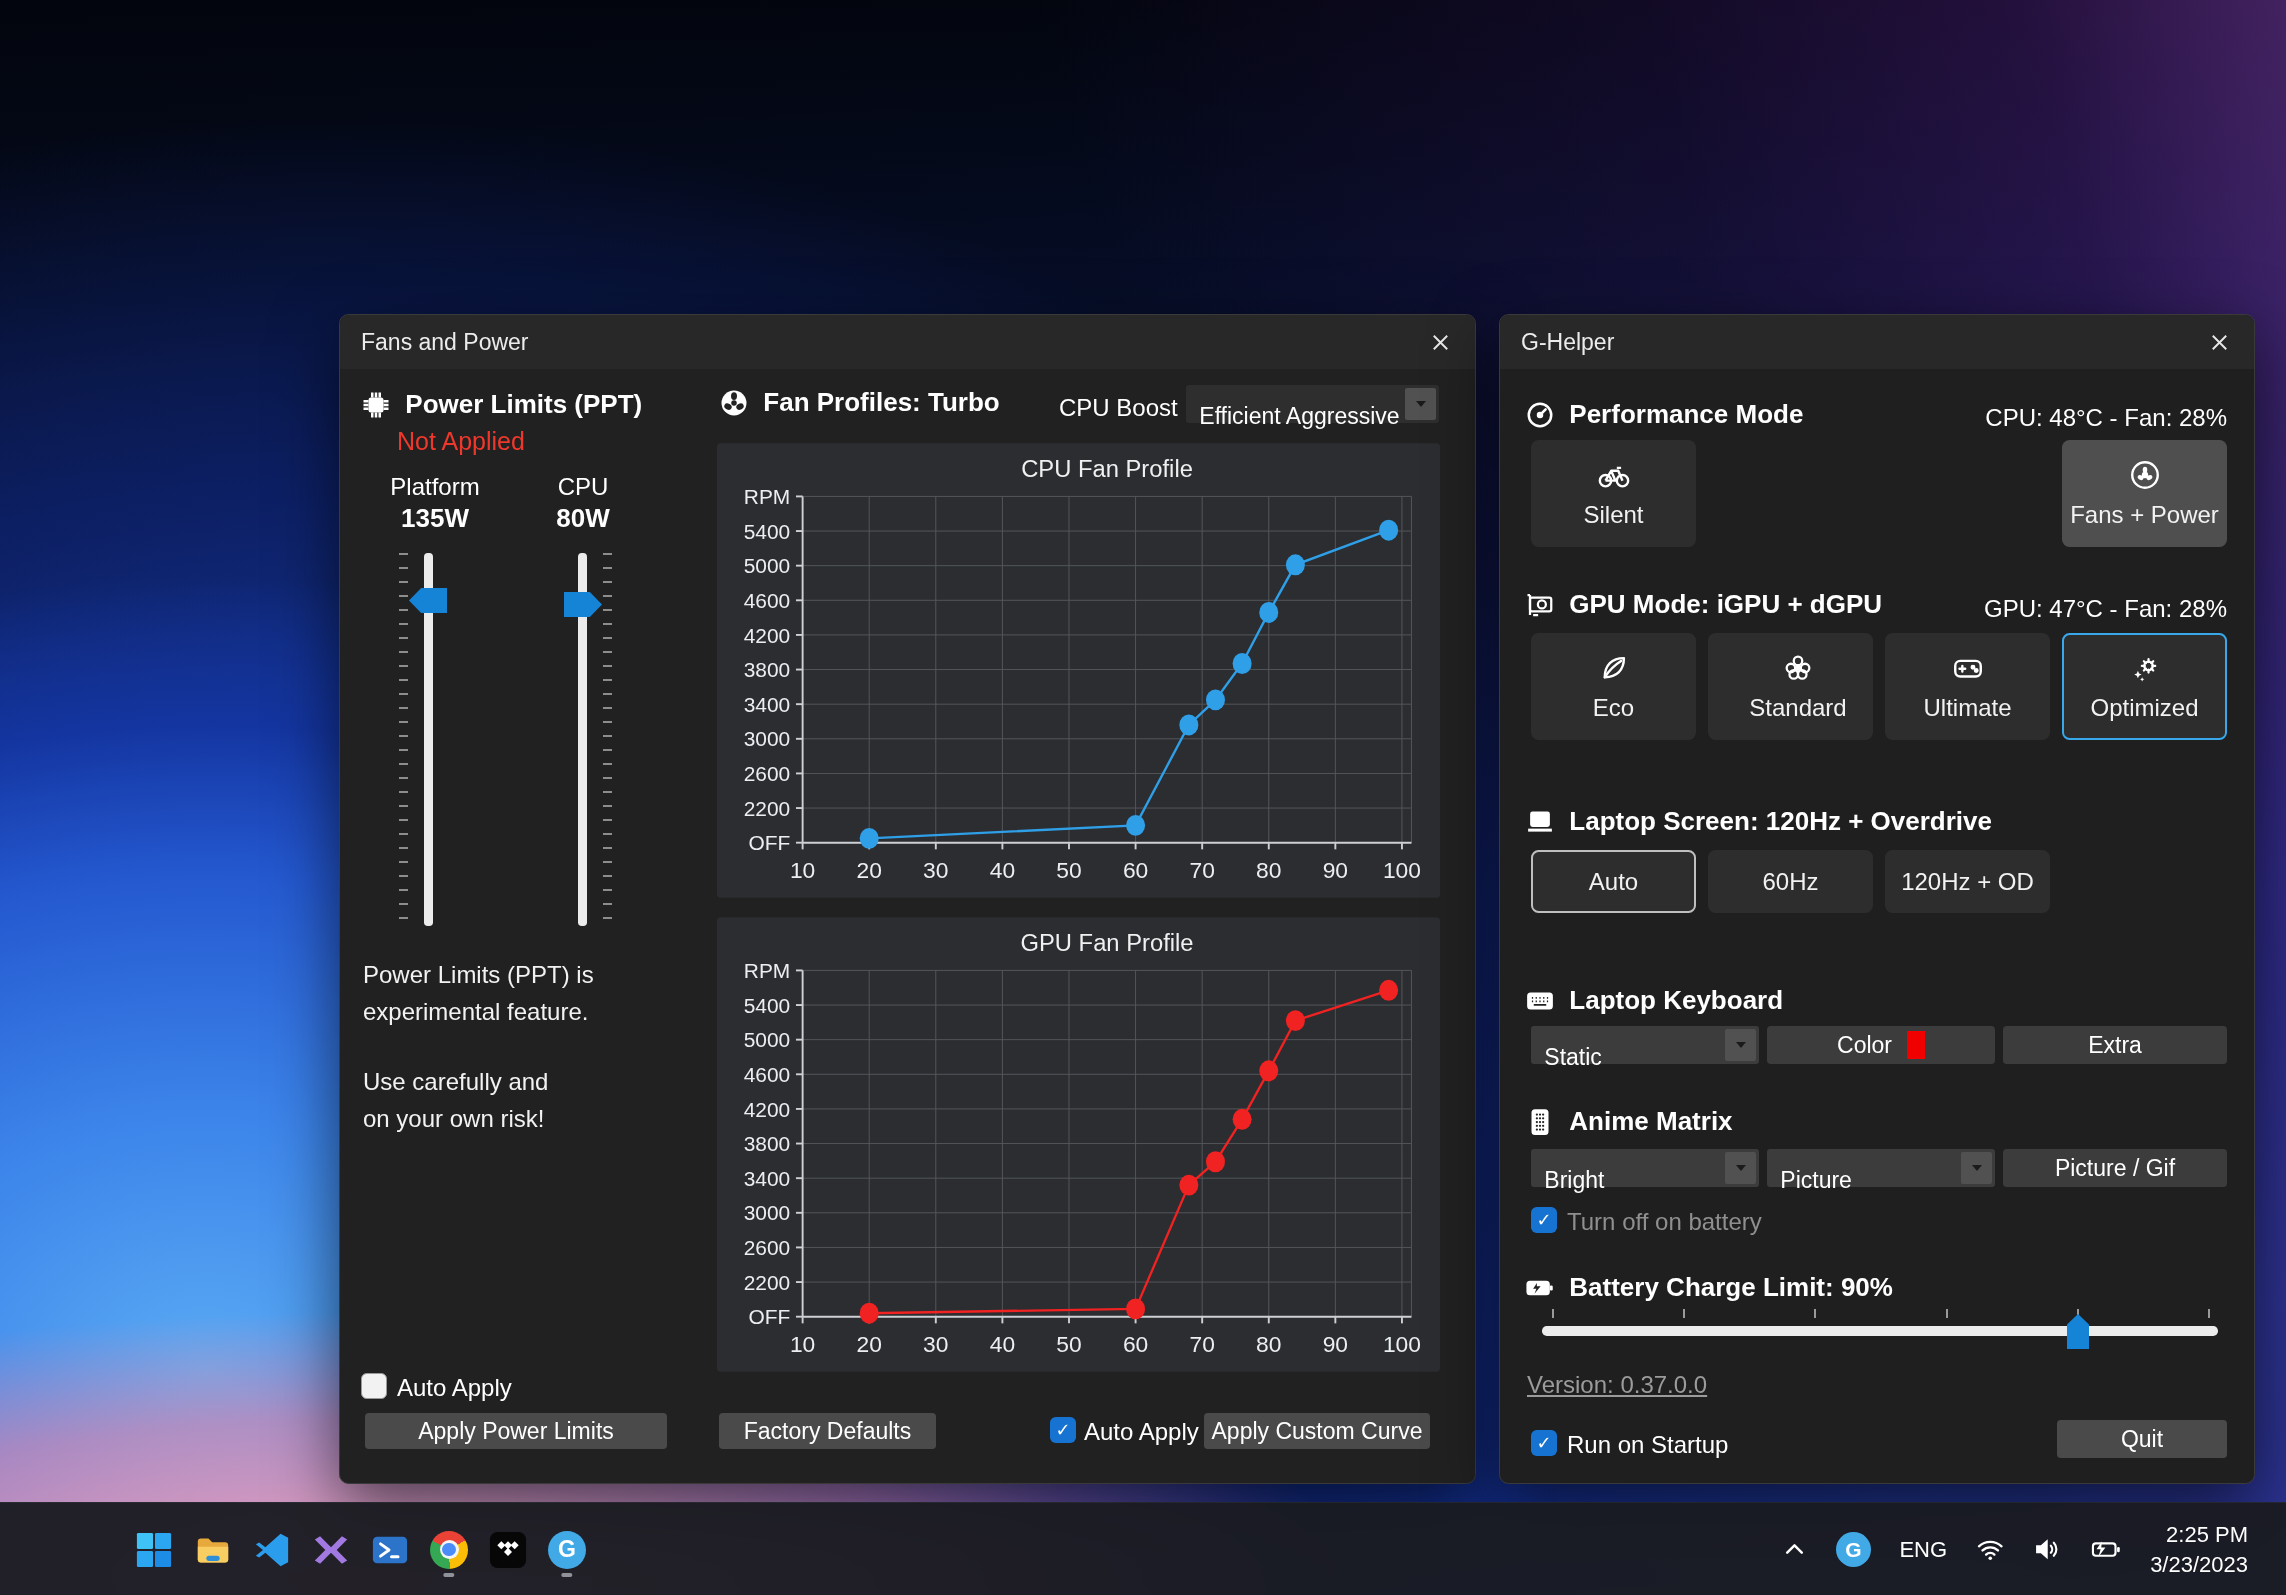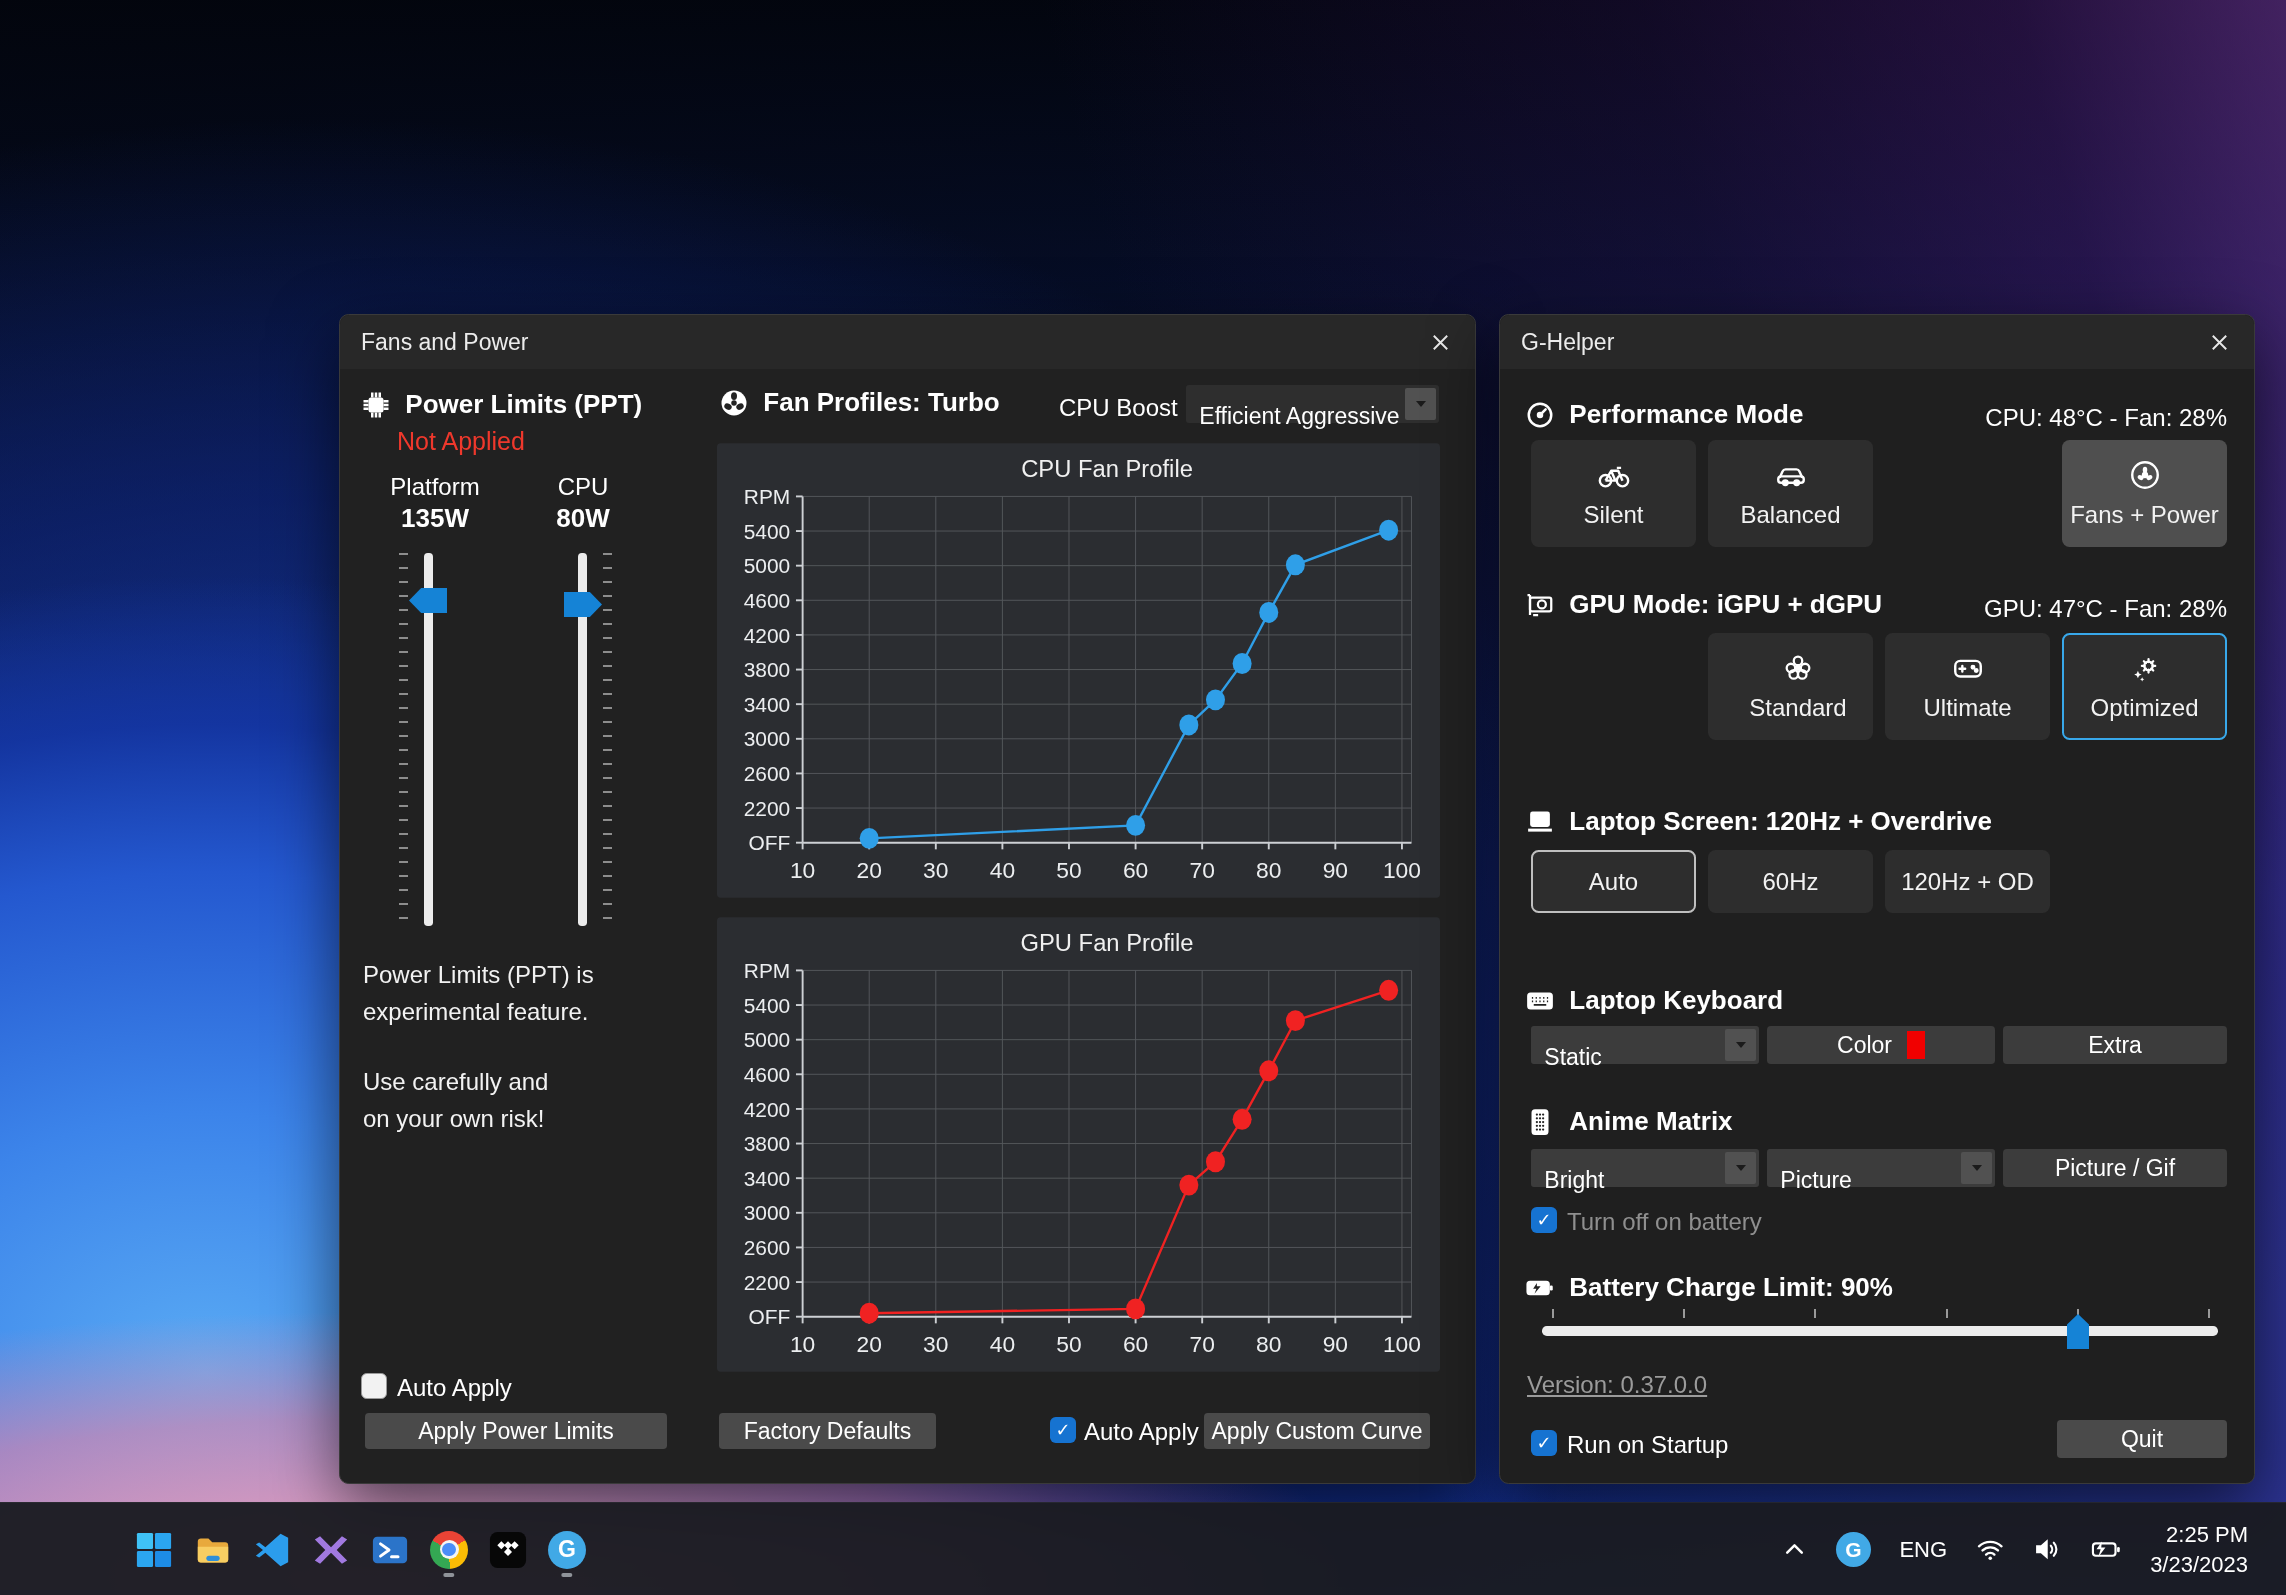--- a/index.html
+++ b/index.html
@@ -359,29 +359,20 @@
   <div class="status-right" style="right:27px;top:89px;">CPU: 48°C  -   Fan: 28%</div>
 
   <div class="tile" style="left:31px;top:125px;">
     <svg viewBox="0 0 24 24" fill="none" stroke="#fff" stroke-width="1.7">
       <circle cx="6" cy="16" r="4"></circle>
         <circle cx="18" cy="16" r="4"></circle>
         <path d="M6 16 L10 9 H15 L18 16 M10 9 L13 16 H6 M14 7 h3" stroke-linejoin="round"></path>
     </svg>
     <span class="tlabel">Silent</span>
   </div>
-  <div class="tile" style="left:208px;top:125px;">
-    <svg viewBox="0 0 24 24" fill="none" stroke="#fff" stroke-width="1.7">
-      <path d="M4 14 l2-4.5 c.4-.9 1.2-1.5 2.2-1.5 h7.6 c1 0 1.8.6 2.2 1.5 L20 14" stroke-linejoin="round"></path>
-      <rect x="3" y="13" width="18" height="4.5" rx="2"></rect>
-        <circle cx="8" cy="17.5" r="1.6" fill="#fff"></circle>
-        <circle cx="16" cy="17.5" r="1.6" fill="#fff"></circle>
-    </svg>
-    <span class="tlabel">Balanced</span>
-  </div>
   <div class="tile hl" style="left:562px;top:125px;">
     <svg viewBox="0 0 24 24" fill="none" stroke="#fff" stroke-width="1.7">
       <circle cx="12" cy="12" r="9"></circle>
         <circle cx="12" cy="12" r="1.4" fill="#fff"></circle>
       <g fill="#fff" stroke="none">
           <ellipse cx="12" cy="8.4" rx="1.6" ry="2.2"></ellipse>
           <ellipse cx="8.9" cy="13.8" rx="1.6" ry="2.2" transform="rotate(120 8.9 13.8)"></ellipse>
           <ellipse cx="15.1" cy="13.8" rx="1.6" ry="2.2" transform="rotate(240 15.1 13.8)"></ellipse>
         </g>
     </svg>
@@ -391,20 +382,27 @@
   <div class="hdr" style="left:25px;top:274px;">
     <svg viewBox="0 0 24 24" fill="none" stroke="#fff" stroke-width="1.8">
       <rect x="4" y="6" width="17" height="11" rx="1.5"></rect>
         <circle cx="13.5" cy="11.5" r="3.2"></circle>
         <path d="M4 4 v16 M6.5 20 h4 M2 4 h2"></path>
     </svg>
     <span class="htext">GPU Mode: iGPU + dGPU</span>
   </div>
   <div class="status-right" style="right:27px;top:280px;">GPU: 47°C  -   Fan: 28%</div>
 
+  <div class="tile" style="left:31px;top:318px;">
+    <svg viewBox="0 0 24 24" fill="none" stroke="#fff" stroke-width="1.7">
+      <path d="M19 5 C10.5 5 5.5 10 5.5 18.5 C14 18.5 19 13.5 19 5 z" stroke-linejoin="round"></path>
+        <path d="M5.5 18.5 C9 13 13 9.5 17 7" stroke-linecap="round"></path>
+    </svg>
+    <span class="tlabel">Eco</span>
+  </div>
   <div class="tile" style="left:208px;top:318px;padding-left:15px;">
     <svg viewBox="0 0 24 24" fill="none" stroke="#fff" stroke-width="1.6">
       <circle cx="12" cy="7" r="3"></circle>
         <circle cx="7" cy="12" r="3"></circle>
         <circle cx="17" cy="12" r="3"></circle>
         <circle cx="9" cy="16.5" r="3"></circle>
         <circle cx="15" cy="16.5" r="3"></circle>
         <circle cx="12" cy="12" r="1.3" fill="#fff"></circle>
     </svg>
     <span class="tlabel">Standard</span>

